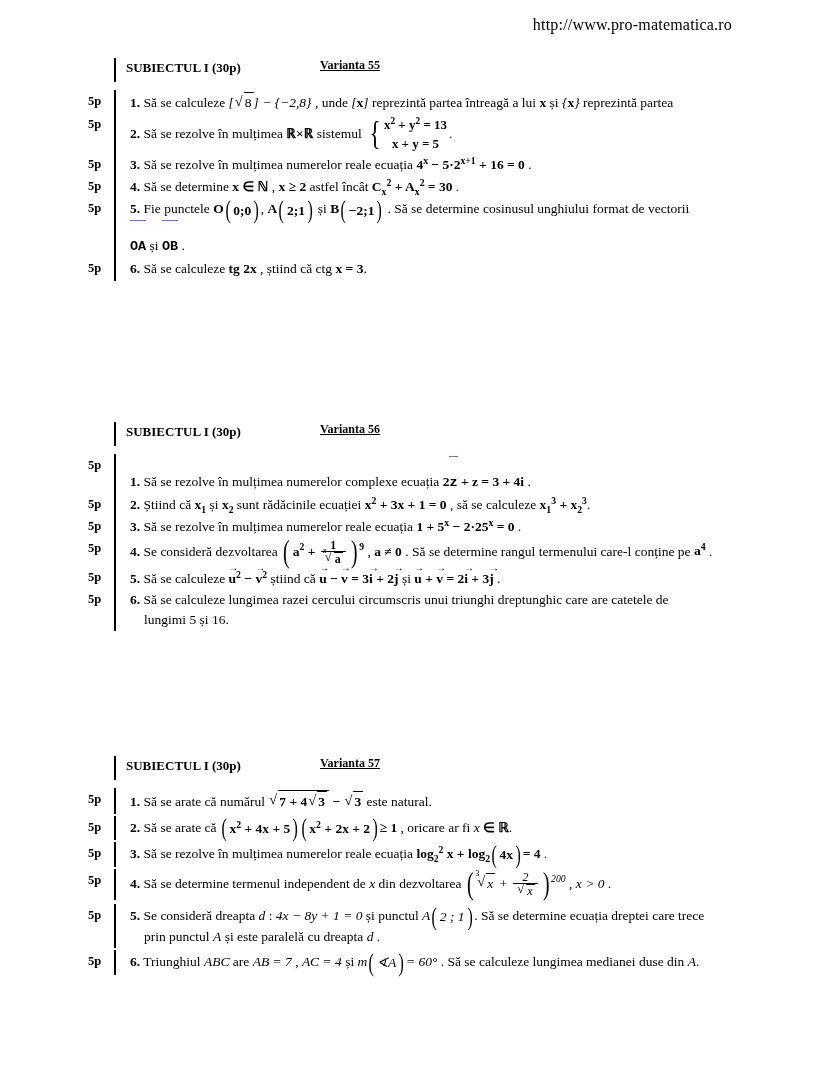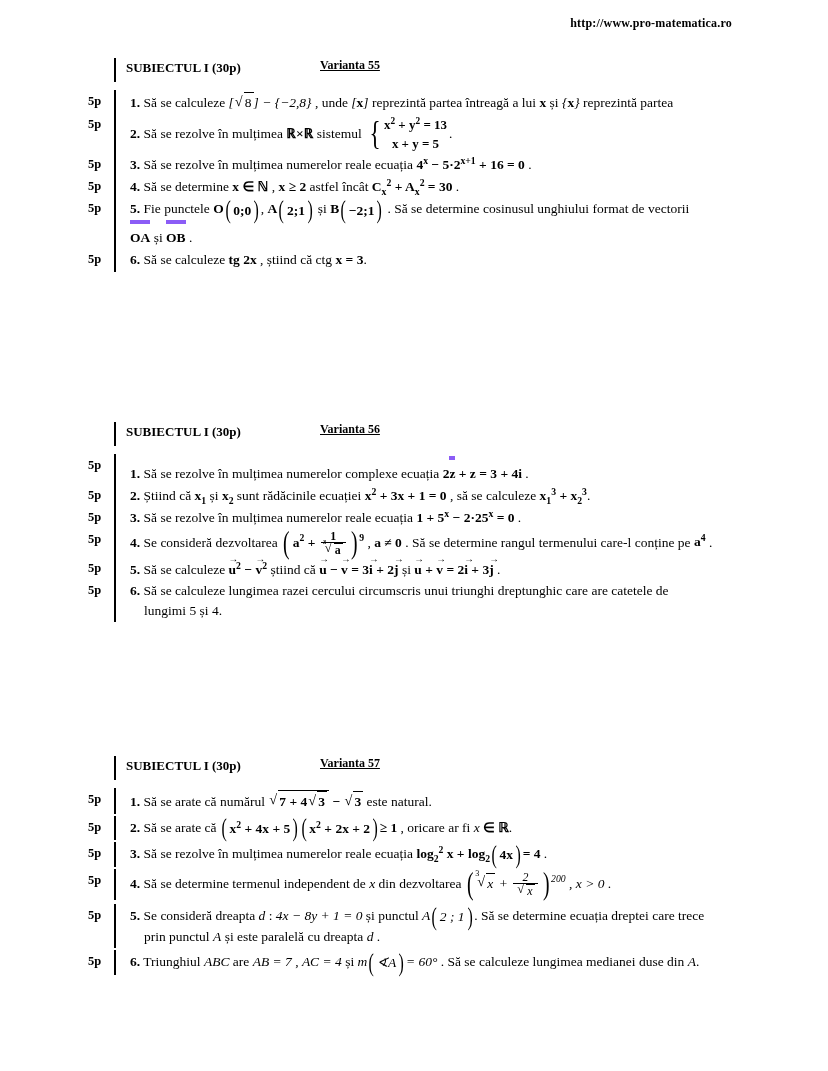--- a/index.html
+++ b/index.html
@@ -19,22 +19,22 @@
     position: relative;
     width: 828px;
     height: 1071px;
     box-sizing: border-box;
   }
   .header-url {
     position: absolute;
     top: 16px;
     right: 96px;
     font-family: "Liberation Serif", serif;
-    font-weight: bold;
-    font-size: 12px;
+    font-weight: normal;
+    font-size: 16px;
     letter-spacing: 0.2px;
     color: #000;
   }
   .section {
     position: absolute;
     left: 88px;
     width: 660px;
   }
   .sec1 { top: 58px; }
   .sec2 { top: 422px; }
@@ -151,21 +151,21 @@
     display: inline-block;
   }
   .radidx > .idx {
     position: absolute;
     left: -1px;
     top: -0.55em;
     font-size: 0.6em;
     font-style: normal;
   }
 
-  .ovl { border-top: 4px solid #8b5cf6; padding-top: 4px; display: inline-block; }
+  .ovl { border-top: 1px solid #8b5cf6; padding-top: 16px; display: inline-block; font-family: Liberation Mono, monospace; }
   .vec { position: relative; display: inline-block; padding-top: 1px; }
   .vec > .arr {
     position: absolute;
     left: 0; right: 0;
     top: -0.62em;
     font-size: 0.72em;
     text-align: center;
     font-style: normal;
   }
 
@@ -379,21 +379,21 @@
           Să se calculeze <span class="mb"><span class="vec"><span class="arr">→</span>u</span><sup>2</sup> − <span class="vec"><span class="arr">→</span>v</span><sup>2</sup></span> știind că <span class="mb"><span class="vec"><span class="arr">→</span>u</span> − <span class="vec"><span class="arr">→</span>v</span> = 3<span class="vec"><span class="arr">→</span>i</span> + 2<span class="vec"><span class="arr">→</span>j</span></span> și <span class="mb"><span class="vec"><span class="arr">→</span>u</span> + <span class="vec"><span class="arr">→</span>v</span> = 2<span class="vec"><span class="arr">→</span>i</span> + 3<span class="vec"><span class="arr">→</span>j</span></span> .
         </div>
       </div>
 
       <div class="item">
         <div class="pts">5p</div>
         <div class="rule"></div>
         <div class="body">
           <span class="num">6.</span>
           Să se calculeze lungimea razei cercului circumscris unui triunghi dreptunghic care are catetele de
-          <span class="subline" style="padding-left:14px;">lungimi 5 și 4.</span>
+          <span class="subline" style="padding-left:14px;">lungimi 5 și 16.</span>
         </div>
       </div>
 
     </div>
   </div>
 
   <div class="section sec3">
     <div class="sec-head">
       <div class="bar"></div>
       <div class="sec-title">SUBIECTUL I (30p)</div>

